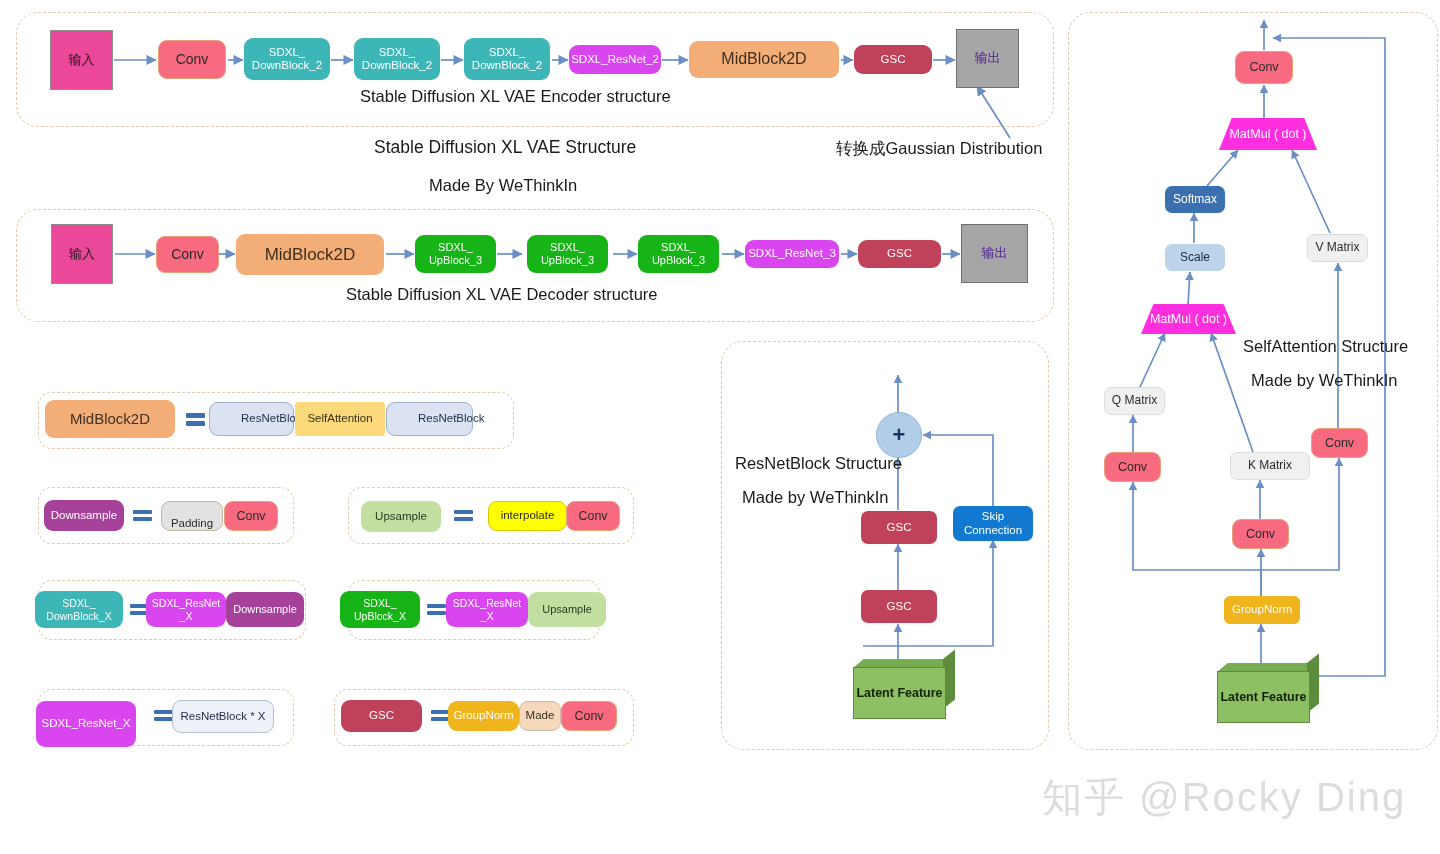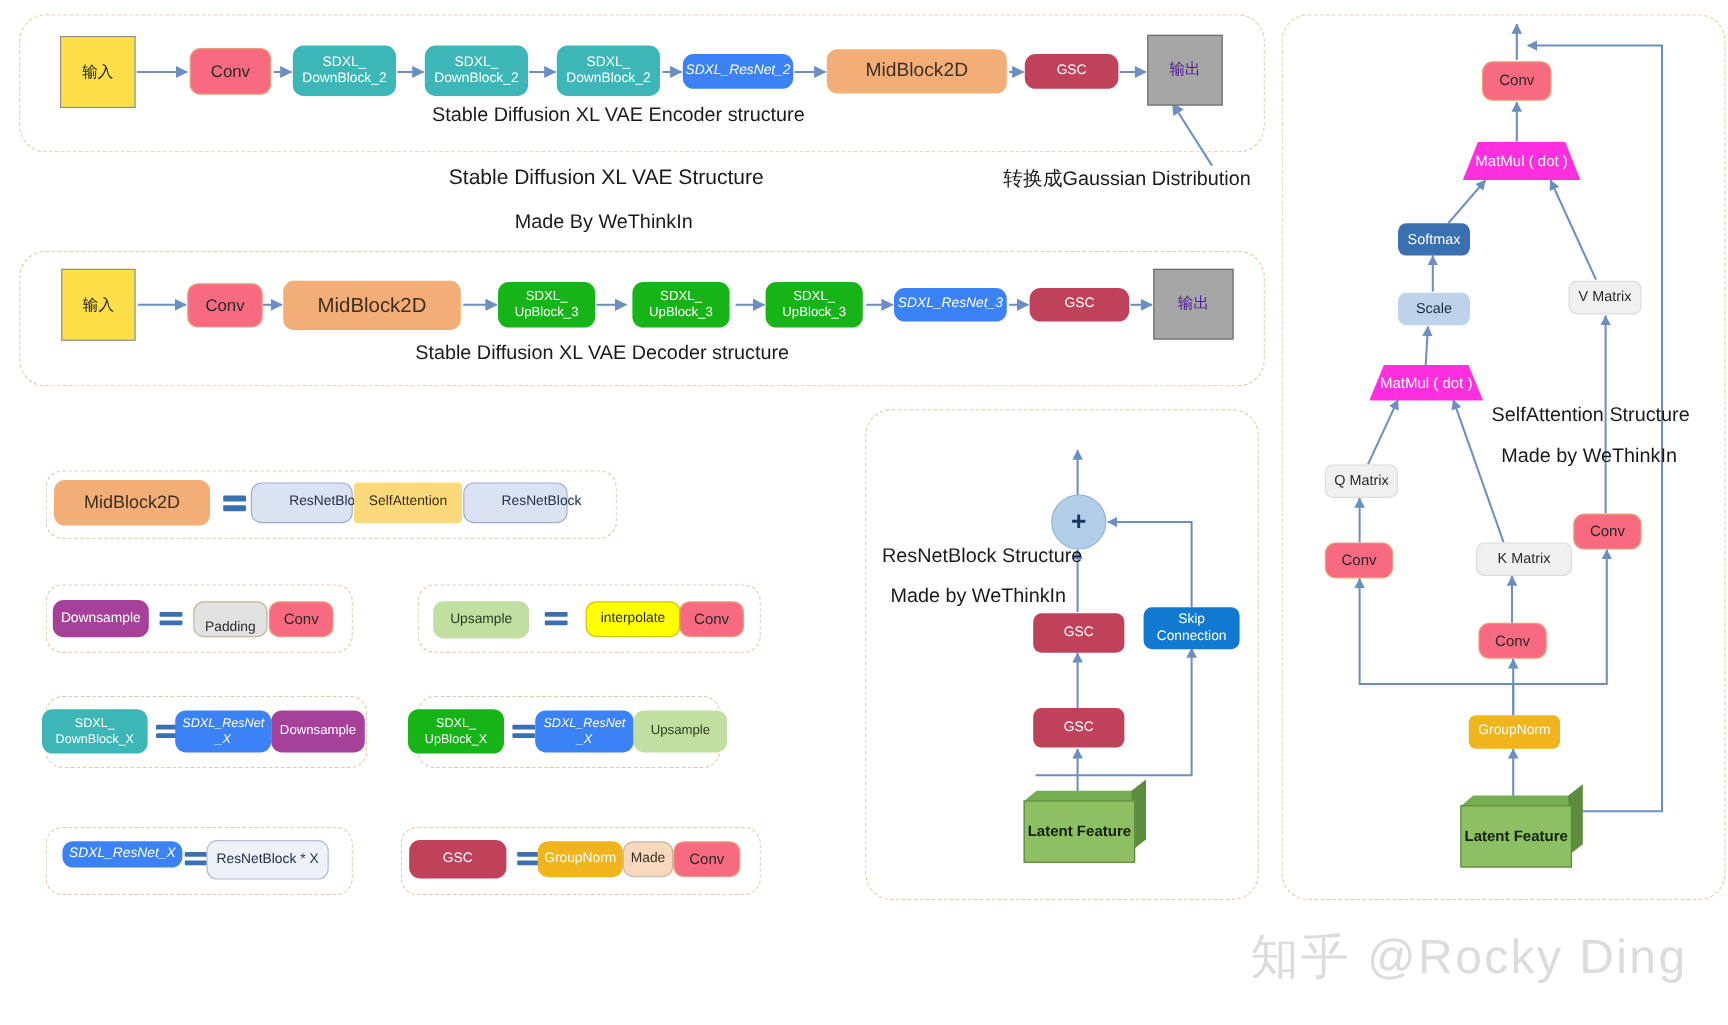--- a/index.html
+++ b/index.html
@@ -12,25 +12,25 @@
   .panel{position:absolute;border:1.5px dashed #e2c9a8;border-radius:22px;background:transparent;}
 
   
   .node{position:absolute;display:flex;align-items:center;justify-content:center;
         text-align:center;border-radius:9px;line-height:1.15;box-sizing:border-box;}
   .node span{display:block;width:100%;}
 
   
   .c-pink    {background:#f76a7f;color:#2a2a2a;border:1px solid #e8a07a;}
   .c-teal    {background:#3cb6b6;color:#ffffff;}
-  .c-blue    {background:#3b82f6;color:#ffffff;font-style:italic;}
+  .c-blue    {background:#d946ef;color:#ffffff;}
   .c-orange  {background:#f3ae77;color:#3d2f20;align-items:center;}
   .c-crimson {background:#c0425a;color:#ffffff;}
   .c-gray    {background:#a6a6a6;color:#4c1d95;border:1.4px solid #6f6f6f;border-radius:0;}
-  .c-palegrn {background:#fde047;color:#1b1b1b;border:1.4px solid #8f8f8f;border-radius:0;}
+  .c-palegrn {background:#ec4899;color:#1b1b1b;border:1.4px solid #8f8f8f;border-radius:0;}
   .c-green   {background:#17b417;color:#ffffff;}
   .c-lavender{background:#dbe3f2;color:#21314d;border:1.3px solid #9fb0cd;padding-left:31px;}
   .c-gold    {background:#fcda7c;color:#3a2f10;}
   .c-amber   {background:#f0b41c;color:#ffffff;}
   .c-purple  {background:#a6419a;color:#ffffff;}
   .c-lightgy {background:#e2e2e2;color:#2a2a2a;border:1.3px solid #c3b89a;align-items:flex-end;}
   .c-lightgrn{background:#c0dfa1;color:#2b3a20;}
   .c-yellow  {background:#ffff00;color:#2a2a2a;border:1px solid #d8c400;}
   .c-skin    {background:#f6d8bd;color:#3a2f20;border:1px solid #c9b9a5;}
   .c-white   {background:#eef1f7;color:#21314d;border:1.3px solid #b3bed3;}
@@ -309,21 +309,21 @@
       <i style="height:4px;"></i>
     </div>
   <div class="node c-blue" style="left:446px;top:592px;width:82px;height:35px;font-size:10.5px;flex-direction:column;">
     <span>SDXL_ResNet</span>
     <span>_X</span>
   </div>
   <div class="node c-lightgrn" style="left:528px;top:592px;width:78px;height:35px;font-size:11px;">
     <span>Upsample</span>
   </div>
 
-  <div class="node c-blue" style="left:52px;top:701px;width:100px;height:22px;font-size:11.5px;">
+  <div class="node c-blue" style="left:36px;top:701px;width:100px;height:46px;font-size:11.5px;">
     <span>SDXL_ResNet_X</span>
   </div>
   <div class="eq" style="left:154px;top:707px;height:17px;">
       <i style="height:4px;"></i>
       <i style="height:4px;"></i>
     </div>
   <div class="node c-white" style="left:172px;top:700px;width:102px;height:33px;font-size:11.5px;">
     <span>ResNetBlock * X</span>
   </div>
 

